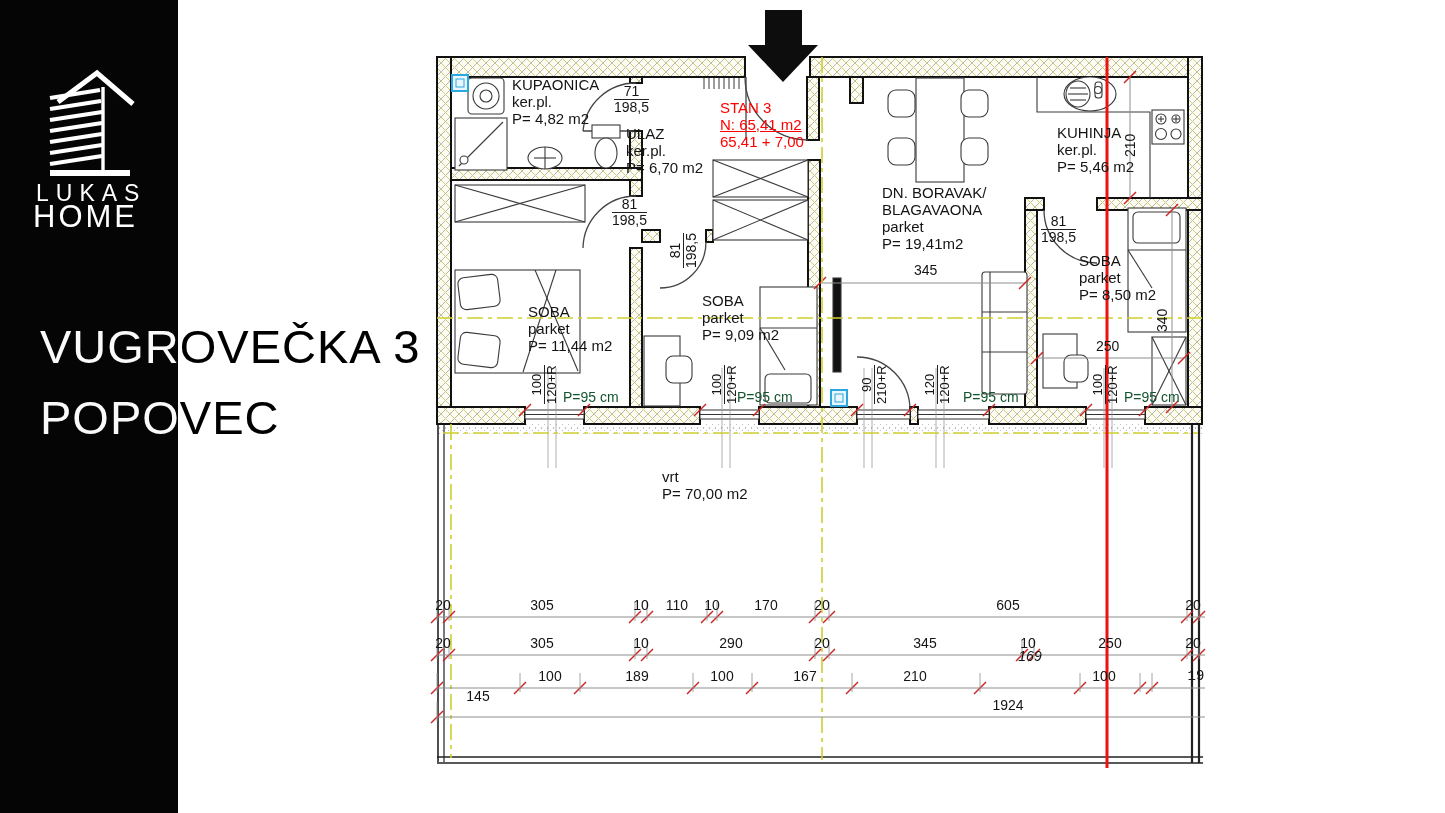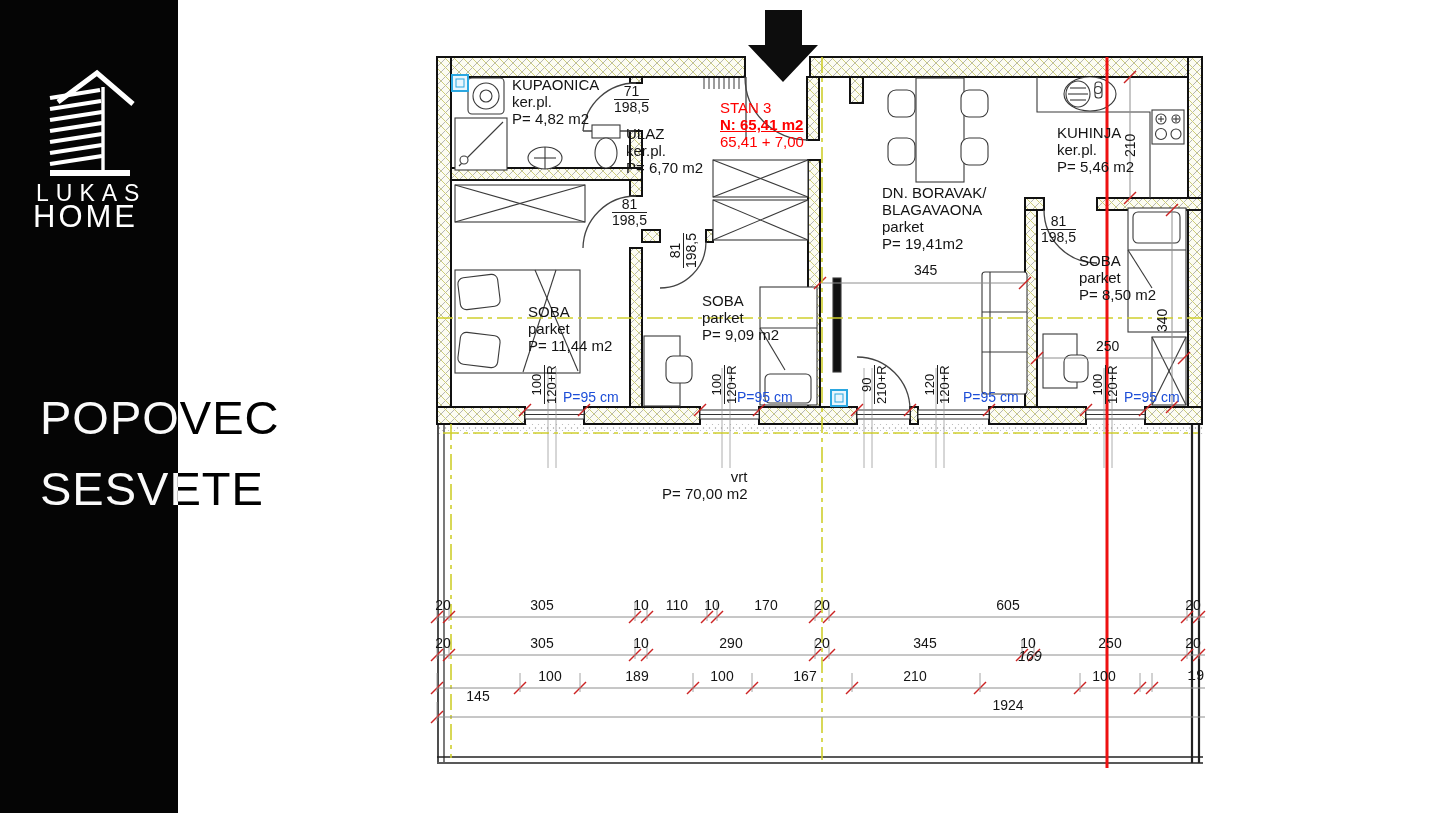--- a/index.html
+++ b/index.html
@@ -14,29 +14,29 @@
           letter-spacing:3px;white-space:nowrap;}
   .addr{position:absolute;left:40px;color:#fff;mix-blend-mode:difference;font-size:47px;
         letter-spacing:1px;white-space:nowrap;}
   .a0{top:319px}.a1{top:390px}.a2{top:461px}
   
   .plan{position:absolute;left:0;top:0;}
   #labels{position:absolute;left:0;top:0;width:1445px;height:813px;pointer-events:none;}
   .lbl{position:absolute;font-size:15px;color:#141414;line-height:1.14;white-space:nowrap;}
   .lbl .ln{display:block;}
   .red{color:#ff0000;}
-  .ul{text-decoration:underline;font-weight:bold;}
+  .ul{text-decoration:underline;}
   .fx{position:absolute;font-size:14px;color:#141414;text-align:center;line-height:1.08;}
   .fx .top{display:block;border-bottom:1.4px solid #222;padding:0 3px;}
   .fx .bot{display:block;}
   .rot{transform:rotate(-90deg);transform-origin:0 0;}
   .sm{font-size:13px;}
   .dim{position:absolute;font-size:14px;color:#141414;white-space:nowrap;}
   .ctr{text-align:center;}
-  .pink{position:absolute;font-size:14px;color:#1d4ed8;white-space:nowrap;}
+  .pink{position:absolute;font-size:14px;color:#14532d;white-space:nowrap;}
   
   .rowline{stroke:#8e8e8e;stroke-width:1;}
   .slash{stroke:#cc2323;stroke-width:1.4;}
   .stub{stroke:#9a9a9a;stroke-width:0.9;}
 </style>
 </head>
 <body>
 
 <div class="stage">
 
@@ -54,22 +54,22 @@
           <line x1="20" y1="104" x2="72" y2="96"></line>
         </g>
         <line x1="73" y1="27" x2="73" y2="110" stroke-width="3.4"></line>
       </g>
       <rect x="20" y="110" width="80" height="6" fill="#ffffff"></rect>
     </svg>
     <div class="brand1">LUKAS</div>
     <div class="brand2">HOME</div>
   </div>
 
+  <div class="addr a0">VUGROVEČKA 3</div>
   <div class="addr a1">POPOVEC</div>
-  <div class="addr a2">SESVETE</div>
 
   <svg class="plan" width="1445" height="813" viewBox="0 0 1445 813">
     <defs>
       <pattern id="hatch" width="9" height="9" patternUnits="userSpaceOnUse">
         <rect width="9" height="9" fill="#fcfcf2"></rect>
         <path d="M0 9 L9 0" stroke="#b5b5b5" stroke-width="1"></path>
         <path d="M0 0 L9 9" stroke="#cdcd7a" stroke-width="1"></path>
       </pattern>
       <pattern id="stip" width="6" height="6" patternUnits="userSpaceOnUse">
         <rect width="6" height="6" fill="#ffffff"></rect>
@@ -440,21 +440,21 @@
       <div class="lbl" style="left: 702px; top: 292px;">
         <span class="ln">SOBA</span>
         <span class="ln">parket</span>
         <span class="ln">P= 9,09 m2</span>
       </div>
       <div class="lbl" style="left: 1079px; top: 252px;">
         <span class="ln">SOBA</span>
         <span class="ln">parket</span>
         <span class="ln">P= 8,50 m2</span>
       </div>
-      <div class="lbl" style="left: 662px; top: 468px; text-align: right;">
+      <div class="lbl" style="left: 662px; top: 468px;">
         <span class="ln">vrt</span>
         <span class="ln">P= 70,00 m2</span>
       </div>
       <div class="fx" style="left: 614px; top: 84px;">
         <span class="top">71</span>
         <span class="bot">198,5</span>
       </div>
       <div class="fx" style="left: 612px; top: 197px;">
         <span class="top">81</span>
         <span class="bot">198,5</span>

